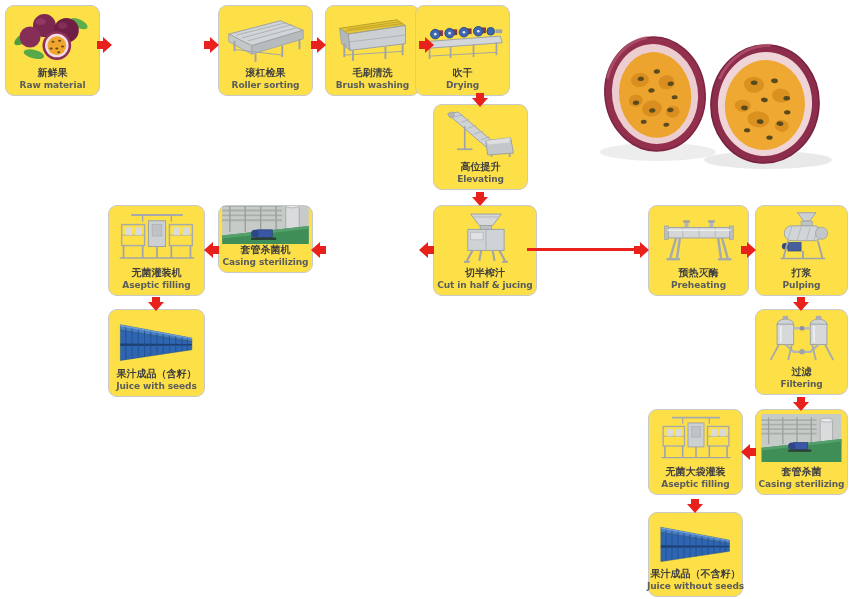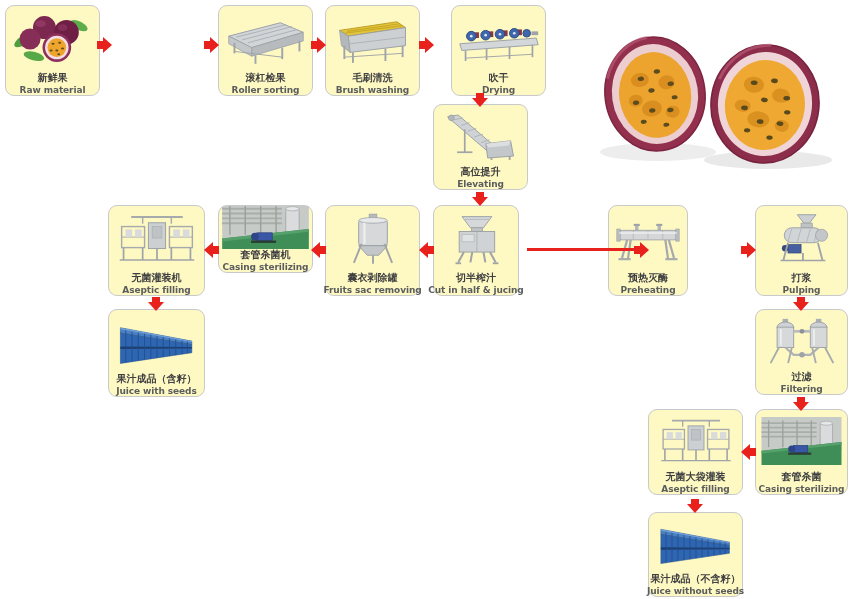--- a/index.html
+++ b/index.html
@@ -10,23 +10,24 @@
     --steel:#d4d6d8;
     --steel-dark:#b3b7ba;
     --line:#9aa0a4;
   }
   html,body{margin:0;padding:0;background:#fff;}
   #canvas{
     position:relative;width:850px;height:599px;background:#fff;overflow:hidden;
     font-family:"DejaVu Sans","Liberation Sans",sans-serif;
   }
   .box{
-    position:absolute;box-sizing:border-box;background:#fef9c3;
+    position:absolute;box-sizing:border-box;background:#fde047;
     border:1.3px solid var(--border);border-radius:9px;
     display:flex;flex-direction:column;align-items:center;justify-content:flex-end;
+    padding-bottom:5px;
   }
   .box .img{flex:1 1 auto;display:flex;align-items:center;justify-content:center;width:100%;overflow:hidden;}
   .box .img svg{display:block;}
   .zh{font-size:10px;font-weight:600;color:var(--zh);line-height:1.25;white-space:nowrap;}
   .en{font-size:9px;color:var(--en);line-height:1.15;white-space:nowrap;letter-spacing:-0.1px;font-weight:bold;}
   
   .ar{position:absolute;}
   .ar.r{width:15px;height:16px;}
   .ar.r::before{content:"";position:absolute;left:0;top:4px;width:7px;height:8px;background:var(--red);}
   .ar.r::after{content:"";position:absolute;left:6px;top:0;width:0;height:0;
@@ -116,21 +117,21 @@
           <line x1="62" y1="36" x2="62" y2="48"></line>
             <line x1="80" y1="29" x2="80" y2="40"></line>
         </g>
         <line x1="12" y1="40" x2="62" y2="46" stroke="#a0a4a8" stroke-width="1"></line>
       </svg>
     </div>
     <div class="zh">滚杠检果</div>
     <div class="en">Roller sorting</div>
   </div>
 
-  <div class="box" style="left:451px;top:5px;width:95px;height:91px">
+  <div class="box" style="left:415px;top:5px;width:95px;height:91px">
     <div class="img">
       <svg width="86" height="52" viewBox="0 0 90 54">
         <g>
           <rect x="18" y="20" width="6" height="6" fill="#8c3440"></rect>
           <rect x="33" y="19" width="6" height="6" fill="#8c3440"></rect>
           <rect x="48" y="18" width="6" height="6" fill="#8c3440"></rect>
           <rect x="63" y="17" width="6" height="6" fill="#8c3440"></rect>
           <circle cx="16" cy="24" r="5" fill="#3e67ad" stroke="#2c4c83" stroke-width="1"></circle>
           <circle cx="31" cy="23" r="5" fill="#3e67ad" stroke="#2c4c83" stroke-width="1"></circle>
           <circle cx="46" cy="22" r="5" fill="#3e67ad" stroke="#2c4c83" stroke-width="1"></circle>
@@ -175,21 +176,21 @@
         <polygon points="50,33 76,30 79,46 52,48" fill="#c3c7ca" stroke="#9aa0a4" stroke-width="1"></polygon>
         <polygon points="50,33 76,30 74,35 53,37" fill="#dcdee0"></polygon>
         <line x1="56" y1="48" x2="56" y2="50" stroke="#a0a4a8" stroke-width="2"></line>
         <line x1="75" y1="46" x2="75" y2="50" stroke="#a0a4a8" stroke-width="2"></line>
       </svg>
     </div>
     <div class="zh">高位提升</div>
     <div class="en">Elevating</div>
   </div>
 
-  <div class="box" style="left:433px;top:205px;width:86px;height:91px">
+  <div class="box" style="left:433px;top:205px;width:104px;height:91px">
     <div class="img">
       <svg width="86" height="52" viewBox="0 0 90 54">
         <polygon points="30,3 62,3 53,15 39,15" fill="#d6d8da" stroke="#9aa0a4" stroke-width="1"></polygon>
         <line x1="33" y1="6" x2="59" y2="6" stroke="#b9bdc0" stroke-width="1.2"></line>
         <rect x="40" y="15" width="12" height="4" fill="#bfc3c6" stroke="#9aa0a4" stroke-width="0.8"></rect>
         <rect x="27" y="19" width="38" height="22" fill="#d0d3d5" stroke="#9aa0a4" stroke-width="1"></rect>
         <line x1="46" y1="19" x2="46" y2="41" stroke="#aeb2b5" stroke-width="1"></line>
         <rect x="30" y="22" width="13" height="8" fill="#dfe1e3" stroke="#b3b7ba" stroke-width="0.8"></rect>
         <g stroke="#a0a4a8" stroke-width="2.2">
           <line x1="32" y1="41" x2="26" y2="52"></line>
@@ -198,38 +199,20 @@
             <line x1="53" y1="41" x2="55" y2="52"></line>
         </g>
         <rect x="23" y="52" width="6" height="2" fill="#a0a4a8"></rect>
         <rect x="63" y="52" width="6" height="2" fill="#a0a4a8"></rect>
       </svg>
     </div>
     <div class="zh">切半榨汁</div>
     <div class="en">Cut in half &amp; jucing</div>
   </div>
 
-  <div class="box" style="left:325px;top:205px;width:95px;height:91px">
-    <div class="img">
-      <svg width="86" height="52" viewBox="0 0 90 54">
-        <rect x="41" y="1" width="8" height="5" fill="#b6babd" stroke="#9aa0a4" stroke-width="0.8"></rect>
-        <rect x="30" y="7" width="30" height="27" rx="3" fill="#d6d8da" stroke="#9aa0a4" stroke-width="1"></rect>
-        <ellipse cx="45" cy="7.5" rx="15" ry="3" fill="#e6e8ea" stroke="#9aa0a4" stroke-width="0.8"></ellipse>
-        <line x1="36" y1="10" x2="36" y2="32" stroke="#eceeef" stroke-width="2.5"></line>
-        <polygon points="30,34 60,34 51,44 39,44" fill="#c3c7ca" stroke="#9aa0a4" stroke-width="1"></polygon>
-        <g stroke="#a0a4a8" stroke-width="2">
-          <line x1="33" y1="32" x2="25" y2="52"></line>
-            <line x1="57" y1="32" x2="65" y2="52"></line>
-          <line x1="45" y1="44" x2="45" y2="53"></line>
-        </g>
-      </svg>
-    </div>
-    <div class="zh">囊衣剥除罐</div>
-    <div class="en">Fruits sac removing</div>
-  </div>
 
   <div class="box" style="left:218px;top:205px;width:95px;height:68px">
     <div class="img">
       <svg width="87" height="52" viewBox="0 0 90 54">
         <rect x="0" y="0" width="90" height="38" fill="#c7cbc7"></rect>
         <g stroke="#a9aeab" stroke-width="2">
           <line x1="0" y1="7" x2="62" y2="7"></line>
             <line x1="0" y1="12" x2="62" y2="12"></line>
           <line x1="0" y1="17" x2="62" y2="17"></line>
             <line x1="0" y1="22" x2="62" y2="22"></line>
@@ -302,21 +285,21 @@
             <line x1="73" y1="25.2" x2="73" y2="41.5"></line>
           <line x1="79" y1="26.3" x2="79" y2="40.6"></line>
         </g>
         <polygon points="4,12 84,27 84,28.2 4,13.6" fill="#6fa0d8"></polygon>
       </svg>
     </div>
     <div class="zh">果汁成品（含籽）</div>
     <div class="en">Juice with seeds</div>
   </div>
 
-  <div class="box" style="left:608px;top:205px;width:80px;height:91px">
+  <div class="box" style="left:648px;top:205px;width:101px;height:91px">
     <div class="img">
       <svg width="86" height="52" viewBox="0 0 90 54">
         <rect x="30" y="11" width="4" height="6" fill="#b3b7ba"></rect>
         <rect x="56" y="11" width="4" height="6" fill="#b3b7ba"></rect>
         <rect x="28.5" y="9.5" width="7" height="2.5" fill="#9fa3a7"></rect>
         <rect x="54.5" y="9.5" width="7" height="2.5" fill="#9fa3a7"></rect>
         <rect x="10" y="17" width="70" height="11" rx="5.5" fill="#d4d6d8" stroke="#9aa0a4" stroke-width="1"></rect>
         <rect x="9" y="15.5" width="4" height="14" fill="#b9bdc0" stroke="#9aa0a4" stroke-width="0.7"></rect>
         <rect x="77" y="15.5" width="4" height="14" fill="#b9bdc0" stroke="#9aa0a4" stroke-width="0.7"></rect>
         <line x1="28" y1="17.5" x2="28" y2="27.5" stroke="#b9bdc0" stroke-width="1.2"></line>

